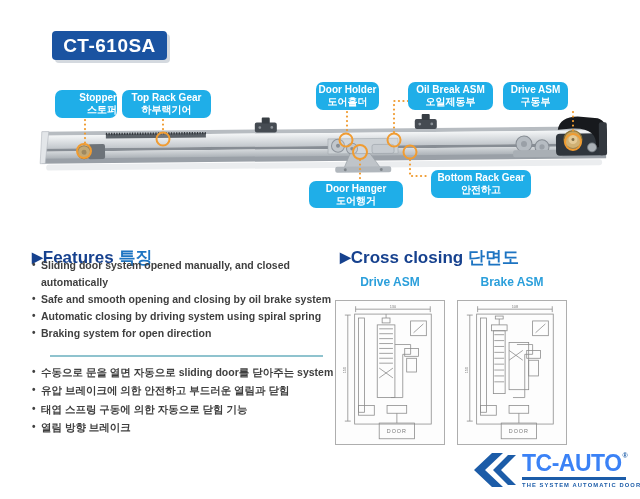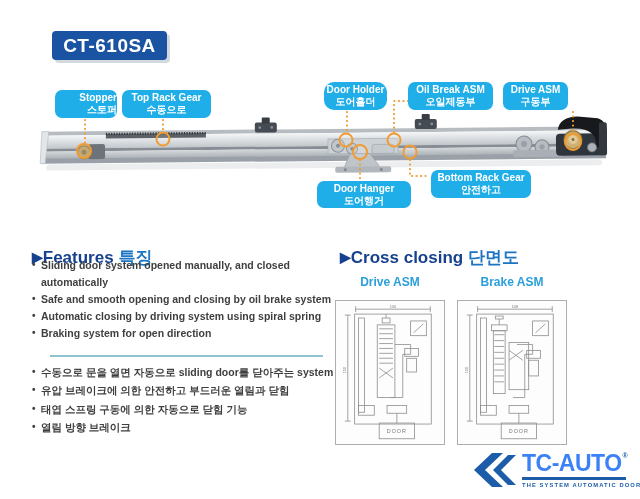--- a/index.html
+++ b/index.html
@@ -12,24 +12,24 @@
          display:flex;align-items:center;justify-content:center;
          font-size:19px;font-weight:bold;letter-spacing:.5px;}
   
   .callout{position:absolute;background:#1faee8;color:#fff;border-radius:7px;
            display:flex;flex-direction:column;align-items:center;justify-content:center;
            text-align:center;font-weight:bold;line-height:1.2;z-index:3;}
   .callout .en{font-size:10px;}
   .callout .ko{font-size:10px;}
   .c-stopper{left:55px;top:90px;width:62px;height:28px;align-items:flex-end;}
   .c-toprack{left:122px;top:90px;width:89px;height:28px;}
-  .c-doorholder{left:324px;top:82px;width:63px;height:28px;border-radius:10px;}
+  .c-doorholder{left:316px;top:82px;width:63px;height:28px;}
   .c-oilbreak{left:408px;top:82px;width:85px;height:28px;}
   .c-driveasm{left:503px;top:82px;width:65px;height:28px;}
-  .c-doorhanger{left:317px;top:181px;width:94px;height:27px;}
+  .c-doorhanger{left:309px;top:181px;width:94px;height:27px;}
   .c-bottomrack{left:431px;top:170px;width:100px;height:28px;}
   
   .rail-svg{position:absolute;left:0;top:0;width:640px;height:240px;z-index:2;}
   
   .heading{position:absolute;font-size:17px;font-weight:bold;white-space:nowrap;}
   .heading .arrow{color:#16418e;font-size:14px;vertical-align:1px;}
   .heading .h-en{color:#16418e;}
   .heading .h-ko{color:#1d74c2;}
   .h-features{left:32px;top:246px;}
   .h-cross{left:340px;top:246px;}
@@ -166,21 +166,21 @@
       <circle cx="573" cy="142" r="8"></circle>
     </g>
   </svg>
 
   <div class="callout c-stopper">
     <span class="en">Stopper</span>
     <span class="ko">스토퍼</span>
   </div>
   <div class="callout c-toprack">
     <span class="en">Top Rack Gear</span>
-    <span class="ko">수동으로</span>
+    <span class="ko">하부랙기어</span>
   </div>
   <div class="callout c-doorholder">
     <span class="en">Door Holder</span>
     <span class="ko">도어홀더</span>
   </div>
   <div class="callout c-oilbreak">
     <span class="en">Oil Break ASM</span>
     <span class="ko">오일제동부</span>
   </div>
   <div class="callout c-driveasm">

